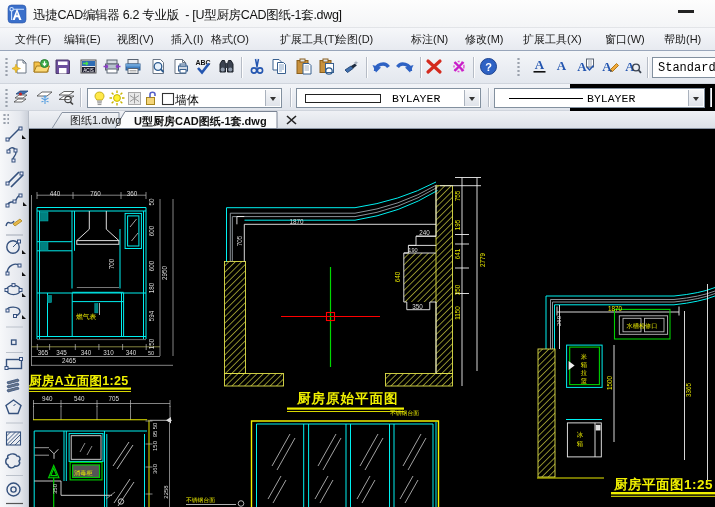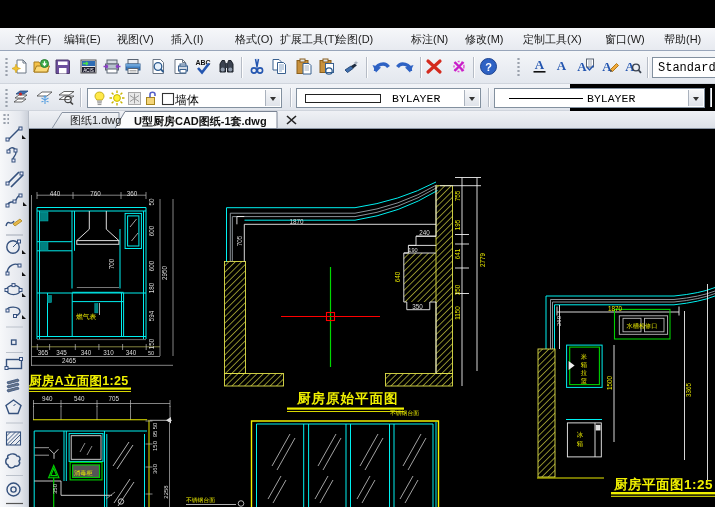--- a/index.html
+++ b/index.html
@@ -17,31 +17,42 @@
 #canvas{left:29px;top:129px;width:608px;height:378px;background:#000}
 .vsep{width:1px;background:#b6bcc6;box-shadow:1px 0 0 #fdfdfd}
 .grip{width:3px;background:radial-gradient(circle at 1.5px 2px,#9aa1ac 1px,transparent 1.3px);background-size:3px 4px}
 .combo{background:#fff;border:1px solid #82909f}
 .cbtn{position:absolute;top:1px;right:1px;width:15px;bottom:1px;background:linear-gradient(#f6f7f9,#dfe3ea);border-left:1px solid #aab2bd}
 .cbtn:after{content:"";position:absolute;left:4px;top:7px;border:3.5px solid transparent;border-top:4px solid #333}
 .mono{font-family:Liberation Mono, monospace}
 </style></head>
 <body>
 <div id="app">
+<div id="titlebar" class="abs">
+  <svg class="abs" style="left:7px;top:4px" width="20" height="20" viewBox="0 0 20 20">
+    <rect x="1" y="1" width="18" height="18" rx="3.5" fill="#3a6fca"></rect>
+    <rect x="1" y="1" width="18" height="18" rx="3.5" fill="none" stroke="#2c56a6" stroke-width="0.6"></rect>
+    <path d="M10 4.5 L14.5 16 H12.2 L11.2 13.2 H8.8 L7.8 16 H5.5 Z M10 8 L9.3 11.2 H10.7 Z" fill="#fff"></path>
+    <circle cx="4.6" cy="5.2" r="1.7" fill="none" stroke="#cfe4ff" stroke-width="1.1"></circle>
+    <path d="M6.3 5.2 H17 M4.6 6.9 V16" stroke="#cfe4ff" stroke-width="1.1"></path>
+  </svg>
+  <div class="abs txt">迅捷CAD编辑器 6.2 专业版&nbsp; - [U型厨房CAD图纸-1套.dwg]</div>
+  <div class="abs" id="minbtn"></div>
+</div>
 <div id="menubar" class="abs">
   <span style="left:15px">文件(F)</span>
       <span style="left:64px">编辑(E)</span>
       <span style="left:117px">视图(V)</span>
       <span style="left:171px">插入(I)</span>
-      <span style="left:235px">格式(O)</span>
+      <span style="left:211px">格式(O)</span>
       <span style="left:280px">扩展工具(T)</span>
       <span style="left:336px">绘图(D)</span>
       <span style="left:411px">标注(N)</span>
       <span style="left:465px">修改(M)</span>
-      <span style="left:523px">定制工具(X)</span>
+      <span style="left:523px">扩展工具(X)</span>
       <span style="left:605px">窗口(W)</span>
       <span style="left:664px">帮助(H)</span>
 </div>
 <div id="tb1" class="abs">
 <div class="abs grip" style="left:5px;top:6px;height:21px"></div>
 
 <svg class="abs" style="left:12px;top:7px" width="17" height="17" viewBox="0 0 17 17">
         <path d="M5 2 H11 L14 5 V15 H5 Z" fill="#fff" stroke="#6b7685"></path>
         <path d="M11 2 L11 5 H14" fill="none" stroke="#6b7685"></path>
         <path d="M4 6 L5.2 9.3 L8.5 10.5 L5.2 11.7 L4 15 L2.8 11.7 L-0.5 10.5 L2.8 9.3 Z" fill="#f2c12e" stroke="#c89a10" stroke-width="0.5"></path>

